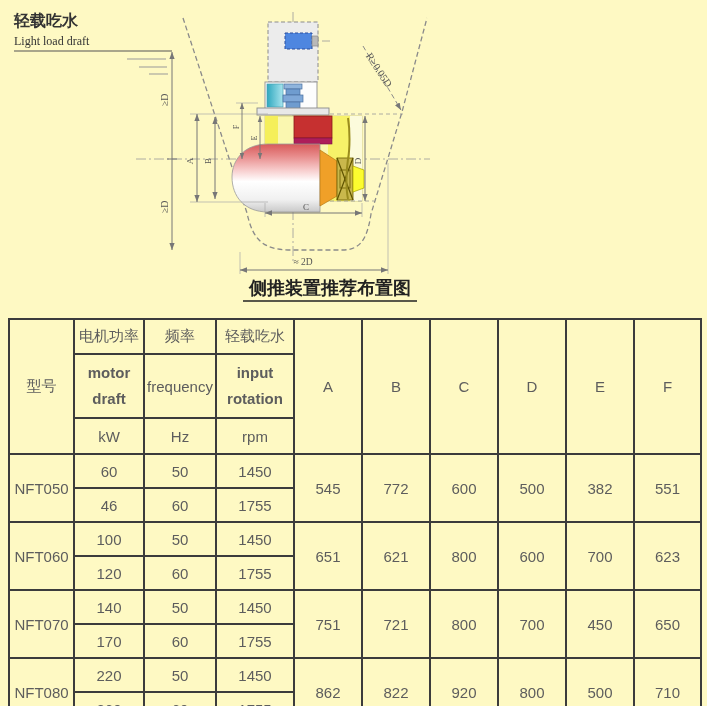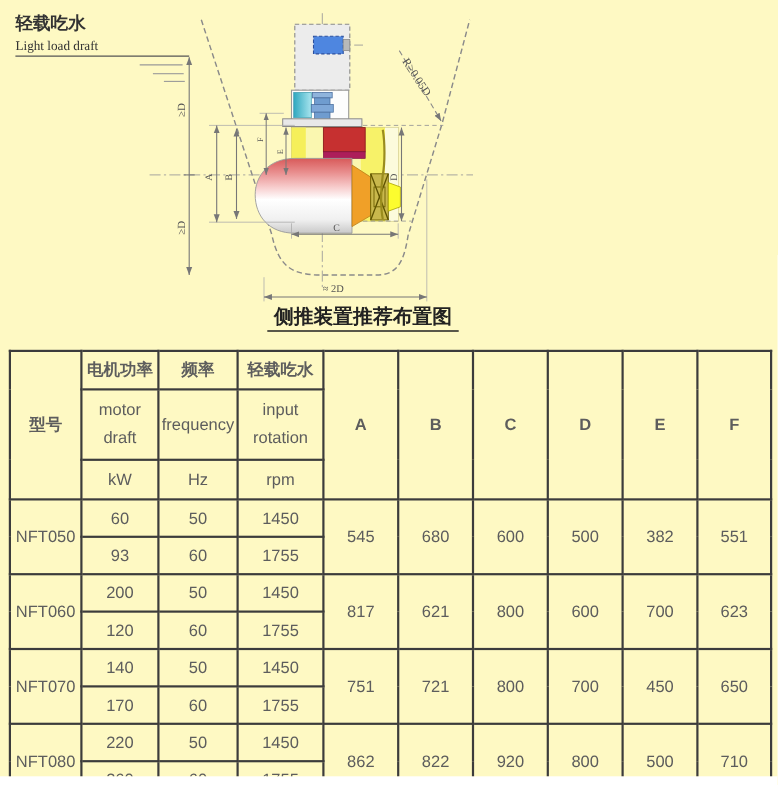--- a/index.html
+++ b/index.html
@@ -4,25 +4,25 @@
 <style>
   html,body{margin:0;padding:0;background:#ffffff;}
   .page{width:707px;height:706px;overflow:hidden;background:#fef9c3;position:relative;
         font-family:"Liberation Sans",sans-serif;}
   svg{display:block;}
   
   table.spec{border-collapse:collapse;margin:6px 0 0 8px;width:692px;table-layout:fixed;
              font-family:"Liberation Sans",sans-serif;}
   table.spec td{border:2px solid #3c3c3c;text-align:center;vertical-align:middle;
                 color:#5d5d5d;font-size:15px;padding:0;overflow:hidden;}
-  tr.h1 td{height:33px;font-weight:bold;}
+  tr.h1 td{height:33px;}
   tr.h2 td{height:62px;}
   tr.h3 td{height:34px;}
   tr.dr td{height:32px;}
-  .two-line div{line-height:26px;}
+  .two-line div{line-height:26px;font-weight:bold;}
   .cjk{font-family:"Liberation Sans",sans-serif;}
   .svgtext{font-family:"Liberation Serif",serif;}
 </style>
 </head>
 <body>
 
 <div class="page">
 
   <svg width="707" height="312" viewBox="0 0 707 312">
     <defs>
@@ -198,38 +198,38 @@
         <td>Hz</td>
         <td>rpm</td>
       </tr>
 
       <tr class="dr">
         <td rowspan="2">NFT050</td>
         <td>60</td>
         <td>50</td>
         <td>1450</td>
         <td rowspan="2">545</td>
-        <td rowspan="2">680</td>
+        <td rowspan="2">772</td>
         <td rowspan="2">600</td>
         <td rowspan="2">500</td>
         <td rowspan="2">382</td>
         <td rowspan="2">551</td>
       </tr>
       <tr class="dr">
-        <td>93</td>
+        <td>46</td>
         <td>60</td>
         <td>1755</td>
       </tr>
 
       <tr class="dr">
         <td rowspan="2">NFT060</td>
-        <td>200</td>
-        <td>50</td>
-        <td>1450</td>
-        <td rowspan="2">817</td>
+        <td>100</td>
+        <td>50</td>
+        <td>1450</td>
+        <td rowspan="2">651</td>
         <td rowspan="2">621</td>
         <td rowspan="2">800</td>
         <td rowspan="2">600</td>
         <td rowspan="2">700</td>
         <td rowspan="2">623</td>
       </tr>
       <tr class="dr">
         <td>120</td>
         <td>60</td>
         <td>1755</td>

